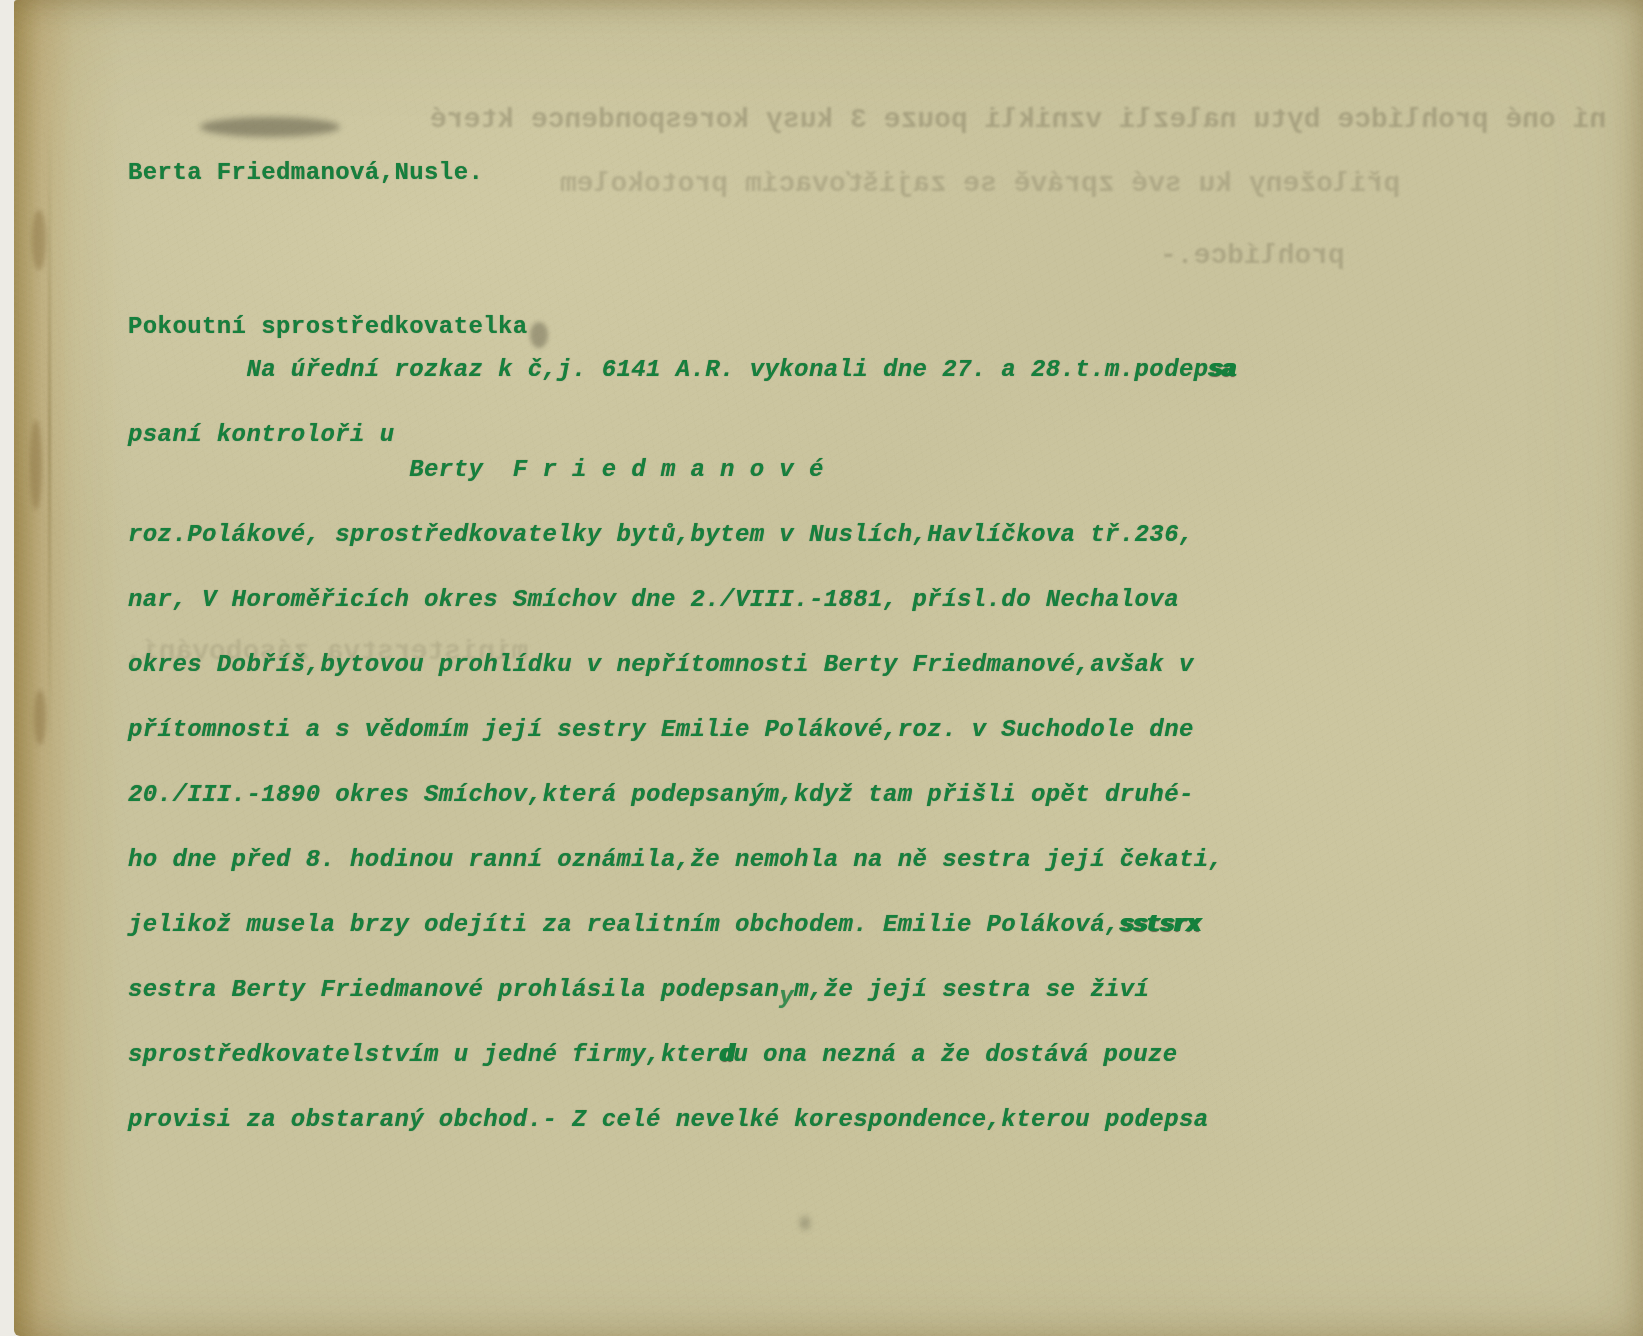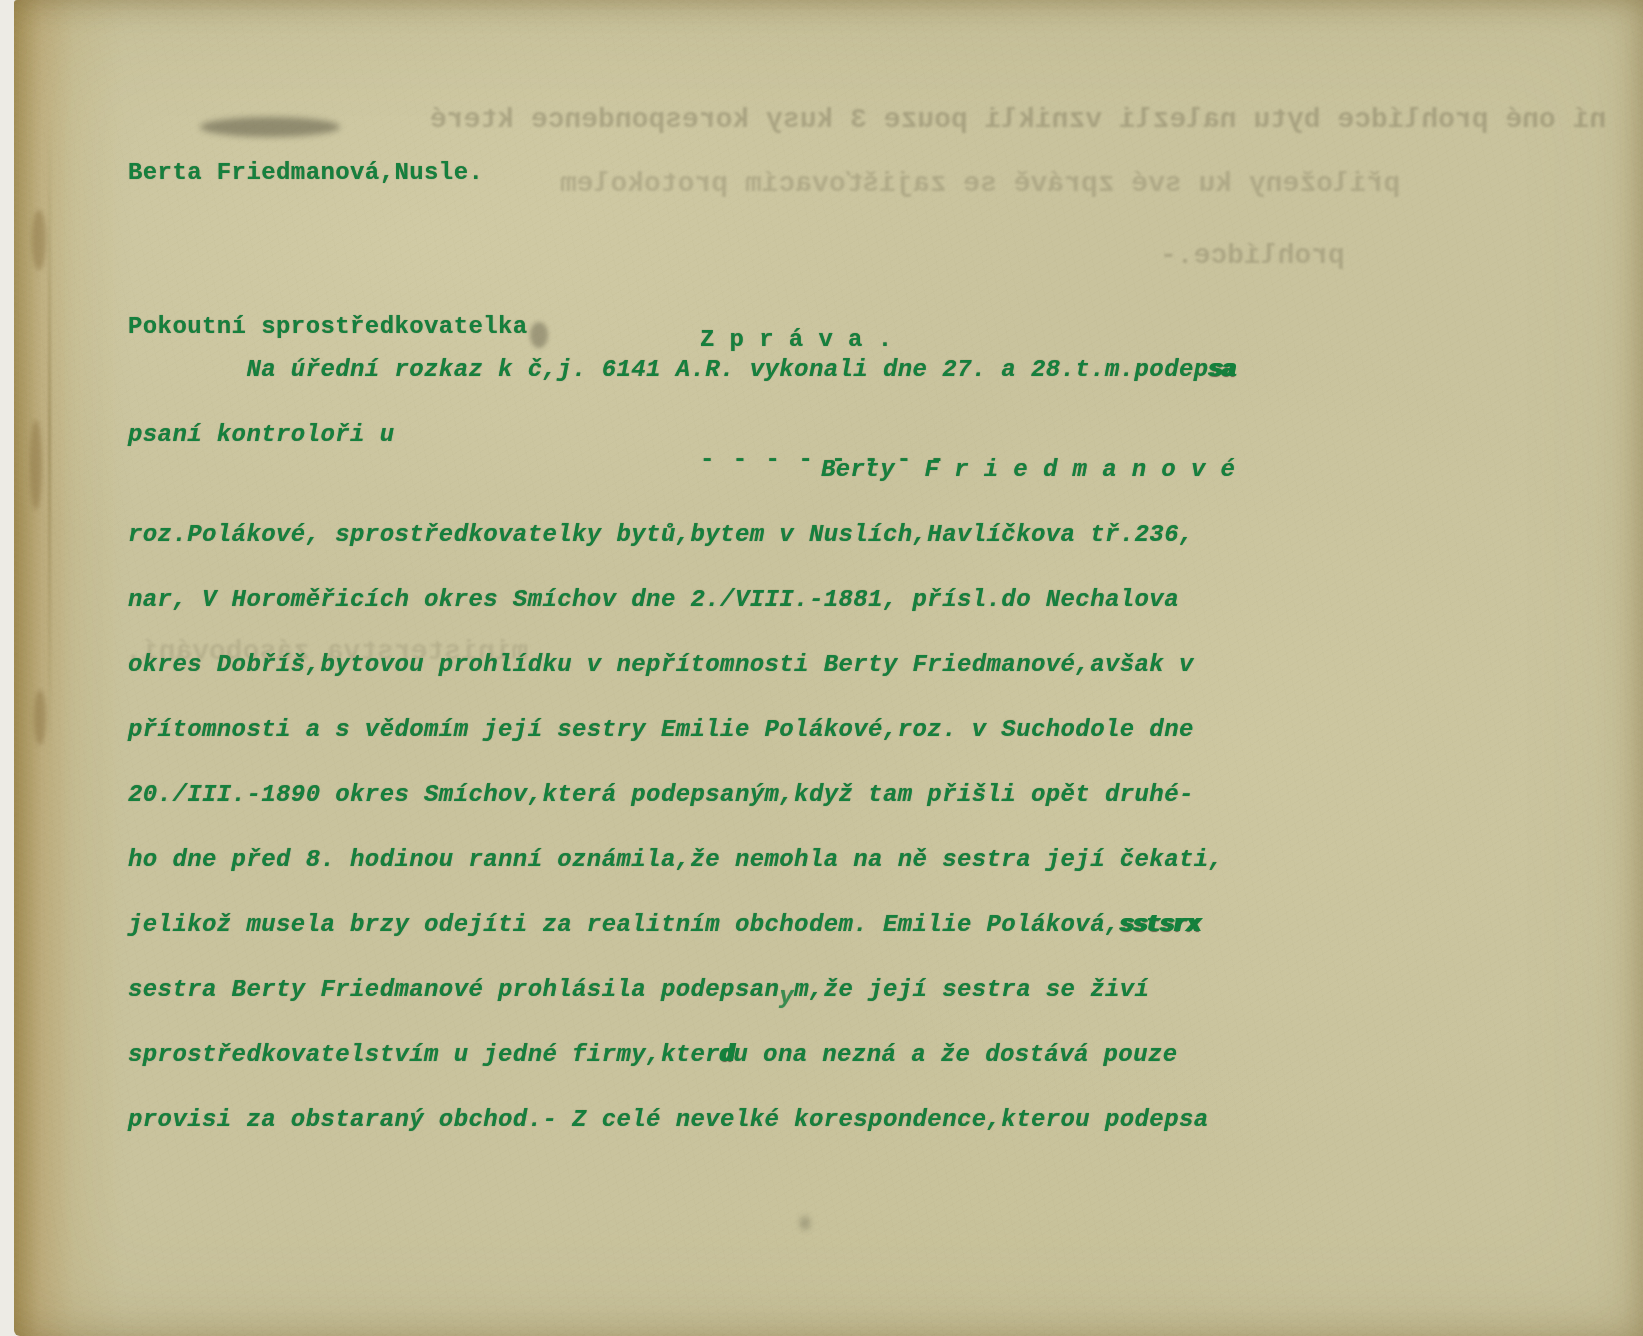--- a/index.html
+++ b/index.html
@@ -49,21 +49,21 @@
     letter-spacing:.4px;
     text-shadow:0 0 1px rgba(50,45,35,.55);
     white-space:pre;
   }
   .header-block{position:absolute;left:128px;top:78px;line-height:38px;}
   .header-line2{margin-top:40px;}
   .title-block{position:absolute;left:700px;top:240px;line-height:40px;}
   .title-dashes{letter-spacing:2px;}
   .body-block{position:absolute;left:128px;top:337px;font-style:italic;}
   .tline{line-height:65px;height:65px;}
-  .tline.tight{margin-top:-30px;text-align:right;}
+  .tline.tight{margin-top:-30px;}
   .overstrike{
     text-shadow:1.5px 0 0 currentColor,-1.5px 0 0 currentColor,0 1px 1px rgba(30,25,15,.6);
     letter-spacing:-1px;
   }
   .dropped{display:inline-block;transform:translateY(7px);opacity:.8;}
   
   .bleed{
     position:absolute;
     transform:scaleX(-1);
     color:#5d573f;
@@ -102,19 +102,15 @@
 
   <div class="smudge smudge1"></div>
   <div class="smudge smudge2"></div>
   <div class="smudge smudge3"></div>
 
   <div class="header-block ink">
     <div>Berta Friedmanová,Nusle.</div>
     <div class="header-line2">Pokoutní sprostředkovatelka</div>
   </div>
 
-  <div class="title-block ink">
-    <div>Z p r á v a .</div>
-    <div class="title-dashes">- - - - - - - -</div>
-  </div>
 
   <div class="body-block ink"><div class="tline"><span>        Na úřední rozkaz k č,j. 6141 A.R. vykonali dne 27. a 28.t.m.podep</span><span class="overstrike">sa</span></div><div class="tline"><span>psaní kontroloři u</span></div><div class="tline tight"><span>                   Berty  F r i e d m a n o v é</span></div><div class="tline"><span>roz.Polákové, sprostředkovatelky bytů,bytem v Nuslích,Havlíčkova tř.236,</span></div><div class="tline"><span>nar, V Horoměřicích okres Smíchov dne 2./VIII.-1881, přísl.do Nechalova</span></div><div class="tline"><span>okres Dobříš,bytovou prohlídku v nepřítomnosti Berty Friedmanové,avšak v</span></div><div class="tline"><span>přítomnosti a s vědomím její sestry Emilie Polákové,roz. v Suchodole dne</span></div><div class="tline"><span>20./III.-1890 okres Smíchov,která podepsaným,když tam přišli opět druhé-</span></div><div class="tline"><span>ho dne před 8. hodinou ranní oznámila,že nemohla na ně sestra její čekati,</span></div><div class="tline"><span>jelikož musela brzy odejíti za realitním obchodem. Emilie Poláková,</span><span class="overstrike">sstsrx</span></div><div class="tline"><span>sestra Berty Friedmanové prohlásila podepsan</span><span class="dropped">y</span><span>m,že její sestra se živí</span></div><div class="tline"><span>sprostředkovatelstvím u jedné firmy,kter</span><span class="overstrike">d</span><span>u ona nezná a že dostává pouze</span></div><div class="tline"><span>provisi za obstaraný obchod.- Z celé nevelké korespondence,kterou podepsa</span></div></div>
 </div>
 
 </body></html>

